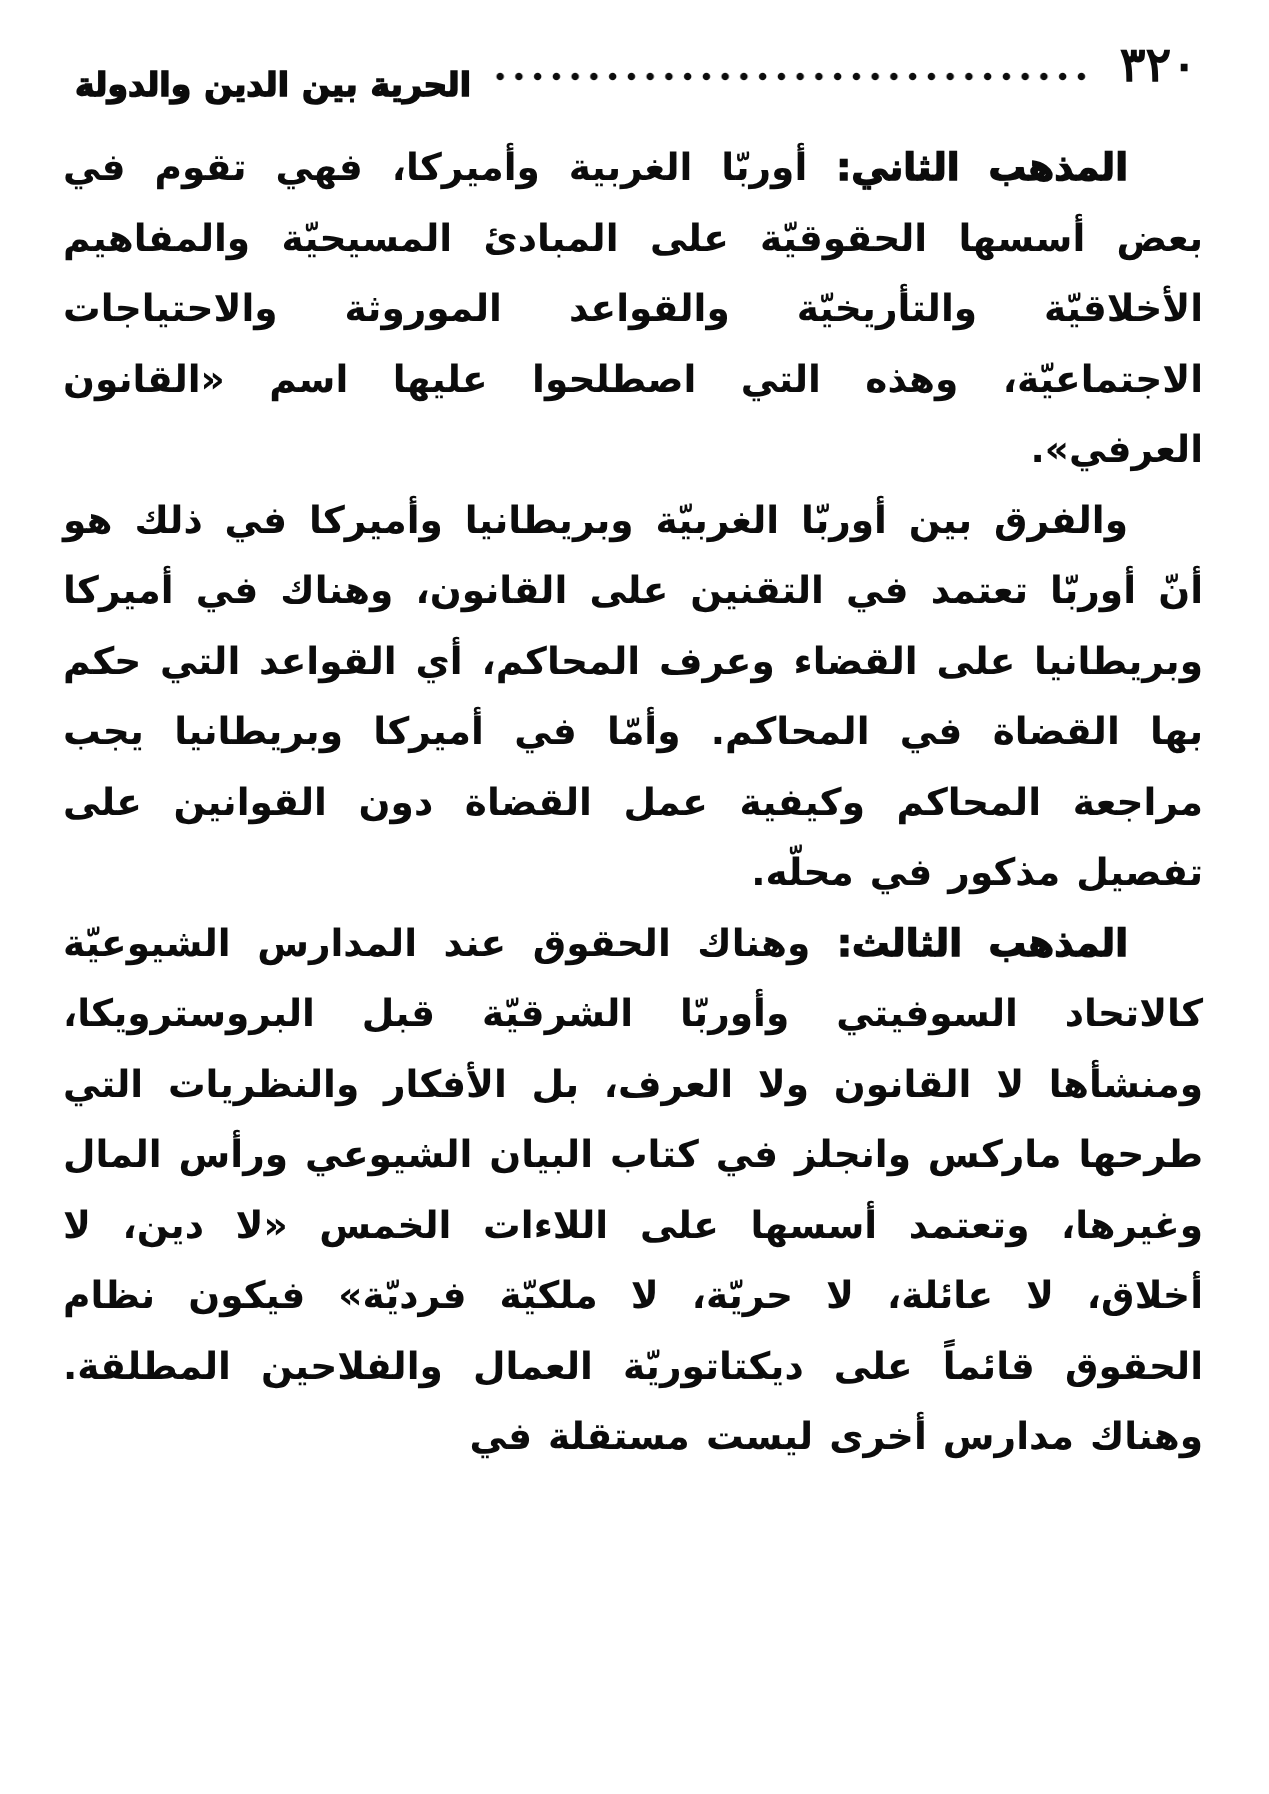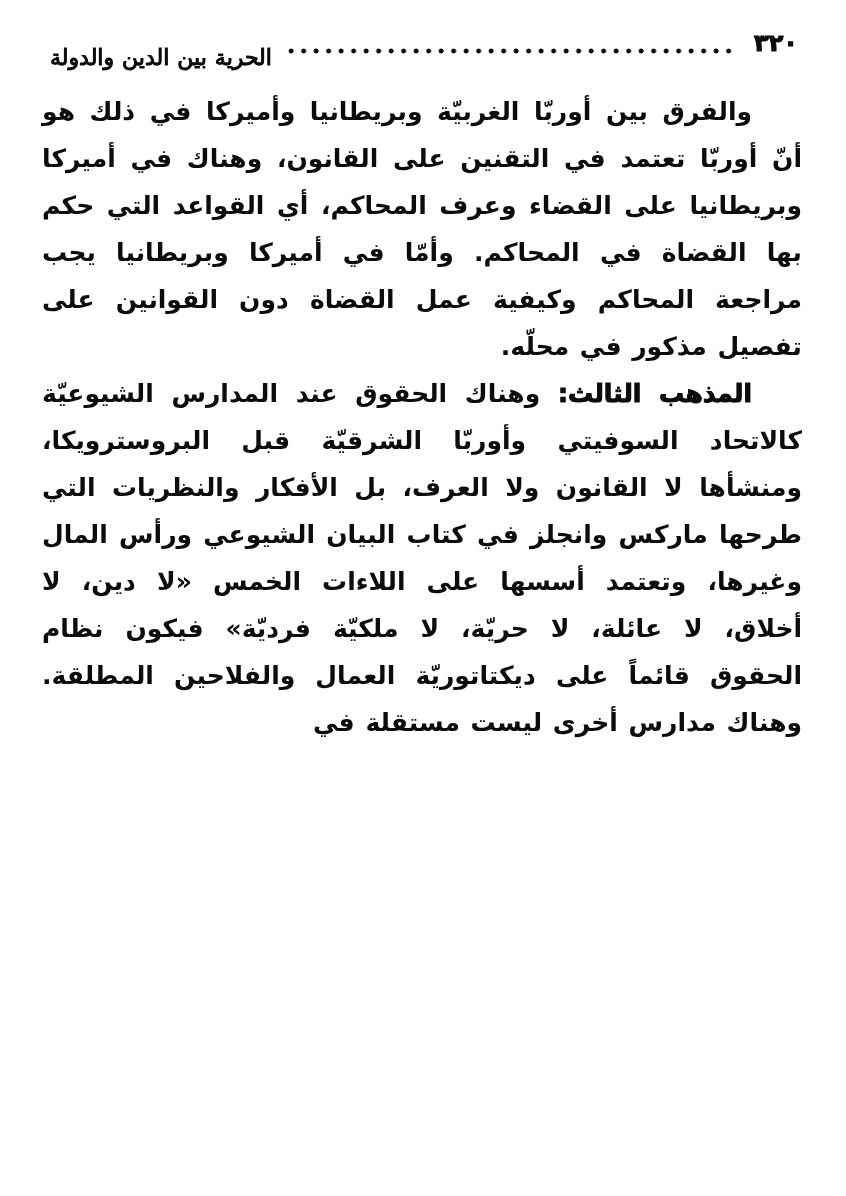--- a/index.html
+++ b/index.html
@@ -25,39 +25,39 @@
   .page-header {
     position: absolute;
     top: 24px;
     right: 48px;
     left: 50px;
     height: 38px;
     display: flex;
     align-items: center;
   }
   .page-number {
-    font-size: 24px;
-    font-weight: bold;
+    font-size: 32px;
+    font-weight: normal;
     letter-spacing: 4px;
     white-space: nowrap;
     -webkit-text-stroke: 1.1px #0c0c0c;
     text-shadow: 0 0 0.5px #0c0c0c;
   }
   .dots-leader {
     flex: 1 1 auto;
     height: 6px;
     margin: 16px 16px 0 14px;
     background-image: radial-gradient(circle at 3px 3px, #0c0c0c 2.1px, transparent 2.8px);
     background-size: 12.5px 6px;
     background-repeat: repeat-x;
     background-position: right center;
   }
   .book-title {
     font-size: 22px;
-    font-weight: normal;
+    font-weight: bold;
     white-space: nowrap;
     -webkit-text-stroke: 1px #0c0c0c;
     text-shadow: 0 0 0.5px #0c0c0c;
     word-spacing: 1px;
     margin-top: 28px;
   }
   
   .page-body {
     position: absolute;
     top: 88px;
@@ -85,17 +85,18 @@
 <div class="page">
 
   <header class="page-header">
     <span class="page-number">٣٢٠</span>
     <span class="dots-leader"></span>
     <span class="book-title">الحرية بين الدين والدولة</span>
   </header>
 
   <main class="page-body">
 
+      <p class="para"><b class="lead">المذهب الثاني: </b>أوربّا الغربية وأميركا، فهي تقوم في بعض أسسها الحقوقيّة على المبادئ المسيحيّة والمفاهيم الأخلاقيّة والتأريخيّة والقواعد الموروثة والاحتياجات الاجتماعيّة، وهذه التي اصطلحوا عليها اسم «القانون العرفي».</p>
       <p class="para">والفرق بين أوربّا الغربيّة وبريطانيا وأميركا في ذلك هو أنّ أوربّا تعتمد في التقنين على القانون، وهناك في أميركا وبريطانيا على القضاء وعرف المحاكم، أي القواعد التي حكم بها القضاة في المحاكم. وأمّا في أميركا وبريطانيا يجب مراجعة المحاكم وكيفية عمل القضاة دون القوانين على تفصيل مذكور في محلّه.</p>
       <p class="para"><b class="lead">المذهب الثالث: </b>وهناك الحقوق عند المدارس الشيوعيّة كالاتحاد السوفيتي وأوربّا الشرقيّة قبل البروسترويكا، ومنشأها لا القانون ولا العرف، بل الأفكار والنظريات التي طرحها ماركس وانجلز في كتاب البيان الشيوعي ورأس المال وغيرها، وتعتمد أسسها على اللاءات الخمس «لا دين، لا أخلاق، لا عائلة، لا حريّة، لا ملكيّة فرديّة» فيكون نظام الحقوق قائماً على ديكتاتوريّة العمال والفلاحين المطلقة. وهناك مدارس أخرى ليست مستقلة في</p>
     </main>
 
 </div>
 
 </body></html>

